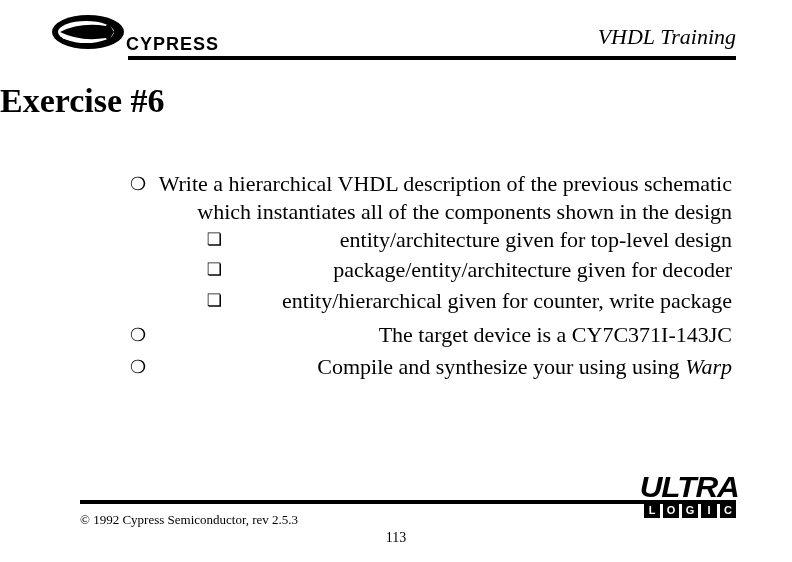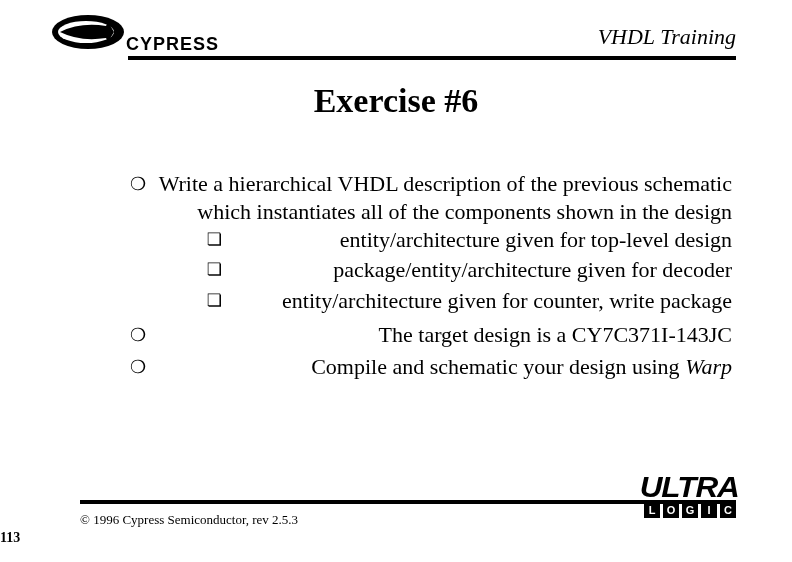--- a/index.html
+++ b/index.html
@@ -44,21 +44,20 @@
     right: 0;
     top: 38px;
     height: 4px;
     background: #000;
   }
   .title {
     position: absolute;
     top: 82px;
     left: 0;
     right: 0;
-    text-align: center;
     font-size: 34px;
     font-weight: bold;
   }
   .content {
     position: absolute;
     top: 170px;
     left: 130px;
     right: 60px;
     font-size: 22px;
     line-height: 1.28;
@@ -106,23 +105,23 @@
     position: absolute;
     left: 80px;
     top: 512px;
     font-size: 13px;
   }
   .pagenum {
     position: absolute;
     left: 0;
     right: 0;
     top: 530px;
-    text-align: left;
+    text-align: center;
     font-size: 14px;
-    font-weight: bold;
+    font-weight: normal;
   }
   .ultra {
     position: absolute;
     right: 56px;
     top: 474px;
     width: 160px;
     height: 48px;
   }
   .ultra-word {
     font-family: Arial, Helvetica, sans-serif;
@@ -187,42 +186,42 @@
           <div class="li2">
             <div class="b2">❏</div>
             <div class="t2">entity/architecture given for top-level design</div>
           </div>
           <div class="li2">
             <div class="b2">❏</div>
             <div class="t2">package/entity/architecture given for decoder</div>
           </div>
           <div class="li2">
             <div class="b2">❏</div>
-            <div class="t2">entity/architecture given for counter, write package</div>
+            <div class="t2">entity/hierarchical given for counter, write package</div>
           </div>
         </div>
       </div>
     </div>
 
     <div class="li1">
       <div class="b1">❍</div>
-      <div class="t1">The target design is a CY7C371I-143JC</div>
+      <div class="t1">The target device is a CY7C371I-143JC</div>
     </div>
 
     <div class="li1">
       <div class="b1">❍</div>
       <div class="t1">
-        <span>Compile and schematic your design using </span><span class="italic">Warp</span>
+        <span>Compile and synthesize your using using </span><span class="italic">Warp</span>
       </div>
     </div>
 
   </div>
 
   <div class="footer-rule"></div>
-  <div class="copyright">© 1996 Cypress Semiconductor, rev 2.5.3</div>
+  <div class="copyright">© 1992 Cypress Semiconductor, rev 2.5.3</div>
   <div class="pagenum">113</div>
 
   <div class="ultra">
     <div class="ultra-word">ULTRA</div>
     <div class="ultra-boxes">
       <div class="ultra-box">L</div>
       <div class="ultra-box">O</div>
       <div class="ultra-box">G</div>
       <div class="ultra-box">I</div>
       <div class="ultra-box">C</div>

